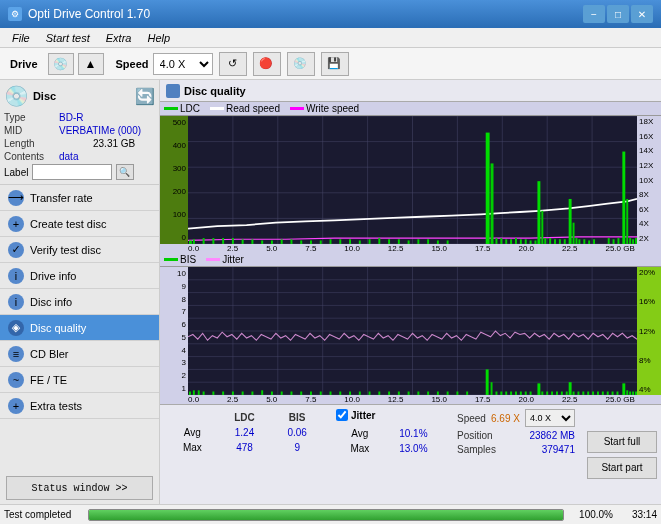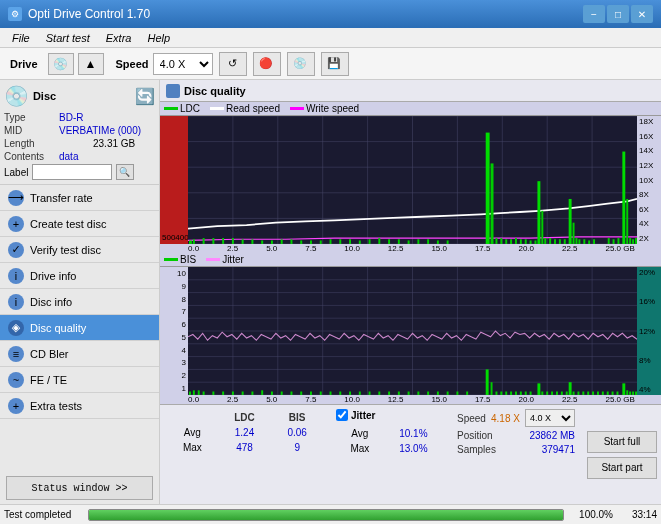--- a/index.html
+++ b/index.html
@@ -214,21 +214,21 @@
             <span>Read speed</span>
           </span>
           <span style="display:flex;align-items:center;gap:2px;">
             <span style="width:14px;height:3px;background:#ff00ff;display:inline-block;"></span>
             <span>Write speed</span>
           </span>
         </div>
 
         <div style="flex:1; position:relative; display:flex;">
 
-          <div style="width:28px; display:flex; flex-direction:row; justify-content:space-between; align-items:flex-end; padding:2px 2px; background:#b91c1c; font-size:8px; color:#000;">
+          <div style="width:28px; display:flex; flex-direction:column; justify-content:space-between; align-items:flex-end; padding:2px 2px; background:#4d7c0f; font-size:8px; color:#000;">
             <span>500</span>
             <span>400</span>
             <span>300</span>
             <span>200</span>
             <span>100</span>
             <span>0</span>
           </div>
 
           <div style="flex:1; position:relative; background:#1a1a30; overflow:hidden;">
             <svg width="100%" height="100%" viewBox="0 0 460 108" preserveAspectRatio="none">
@@ -469,21 +469,21 @@
               <rect x="439" y="107" width="2" height="3" fill="#00cc00"></rect>
 
               <rect x="445" y="100" width="3" height="10" fill="#00dd00"></rect>
               <rect x="449" y="106" width="2" height="4" fill="#00cc00"></rect>
               <rect x="452" y="107" width="2" height="3" fill="#00cc00"></rect>
               <rect x="455" y="107" width="2" height="3" fill="#00cc00"></rect>
               <rect x="458" y="107" width="2" height="3" fill="#00cc00"></rect>
             </svg>
           </div>
 
-          <div style="width:24px; display:flex; flex-direction:column; justify-content:space-between; align-items:flex-start; padding:1px 2px; background:#0f766e; font-size:8px; color:#000;">
+          <div style="width:24px; display:flex; flex-direction:column; justify-content:space-between; align-items:flex-start; padding:1px 2px; background:#84cc16; font-size:8px; color:#000;">
             <span>20%</span>
             <span>16%</span>
             <span>12%</span>
             <span>8%</span>
             <span>4%</span>
           </div>
         </div>
 
         <div style="background:#d0d0e8; display:flex; justify-content:space-between; padding:0 26px 0 28px; font-size:8px; color:#000;">
           <span>0.0</span>
@@ -541,21 +541,21 @@
             <td class="black">Max</td>
             <td>13.0%</td>
           </tr>
         </tbody>
           </table>
       </div>
 
       <div class="bs-col3">
         <div class="speed-row">
           <span class="lbl">Speed</span>
-          <span class="val speed-accent">4.18 X</span>
+          <span class="val speed-accent">6.69 X</span>
           <select style="height:18px; font-size:9px; width:50px; border:1px solid #aaa;">
             <option>4.0 X</option>
           </select>
         </div>
         <div class="speed-row">
           <span class="lbl">Position</span>
           <span class="val">23862 MB</span>
         </div>
         <div class="speed-row">
           <span class="lbl">Samples</span>

